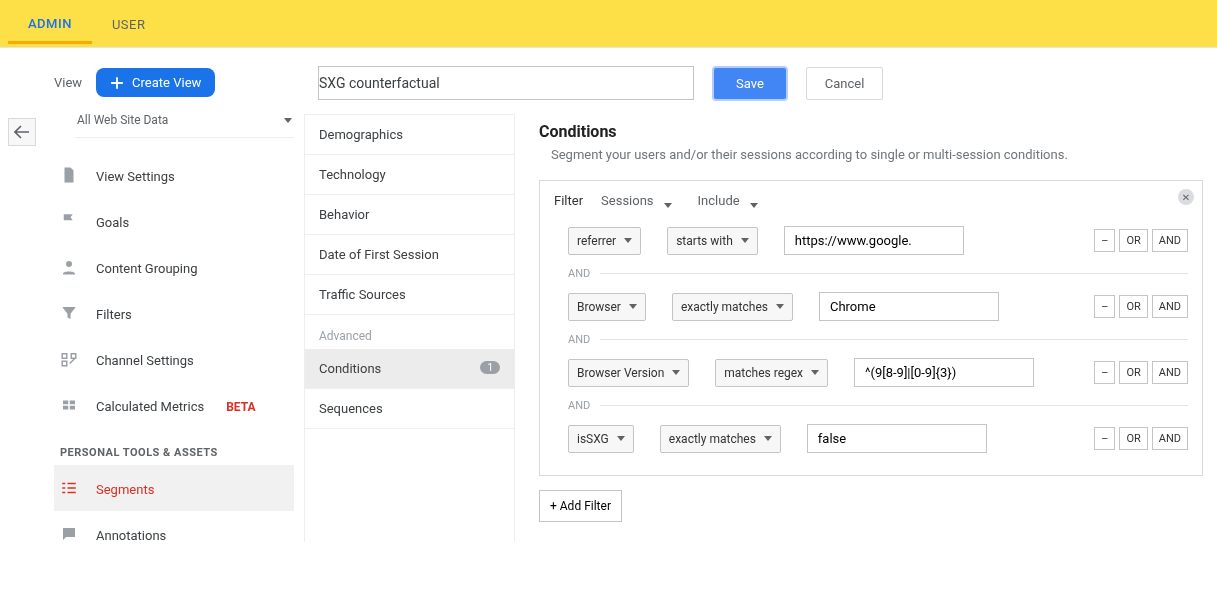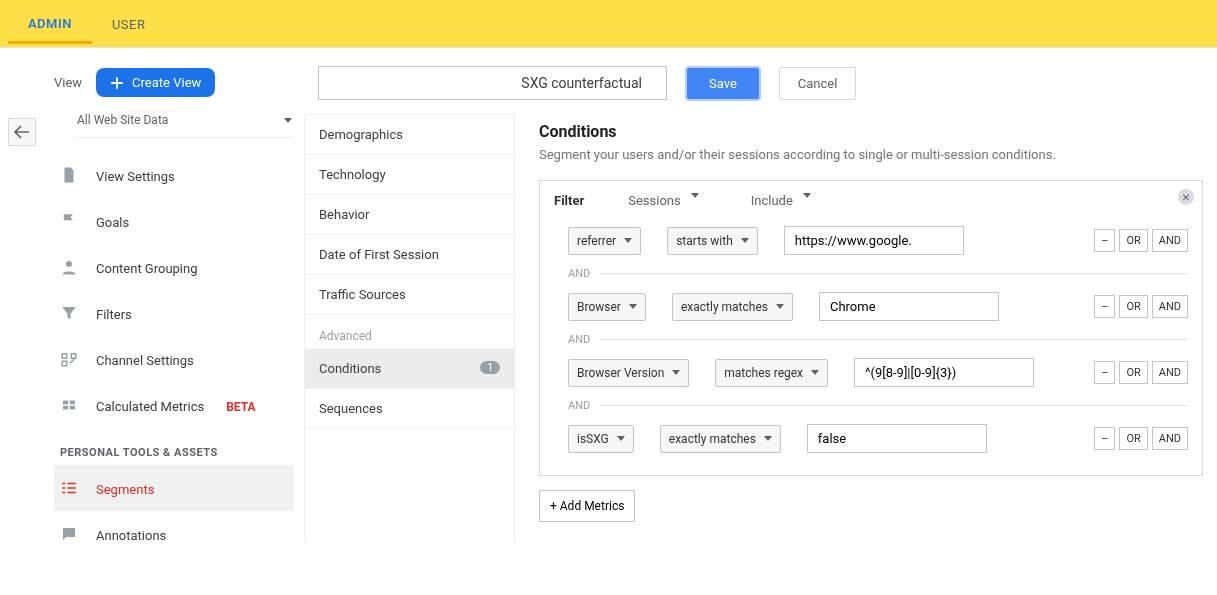--- a/index.html
+++ b/index.html
@@ -19,37 +19,37 @@
   .navlist { margin-top:14px;}
   .navitem { display:flex; align-items:flex-end; gap:18px; padding:14px 6px; font-size:13px; color:#3c4043; cursor:pointer;}
   .navitem svg { width:18px; height:18px; fill:#9aa0a6;}
   .navheader { font-size:11px; letter-spacing:0.5px; color:#5f6368; font-weight:bold; padding:18px 6px 6px 6px;}
   .navitem.active { background:#f1f1f1;}
   .navitem.active span.lbl { color:#d93025;}
   .navitem.active svg { fill:#d93025;}
   .beta { color:#d93025; font-size:12px; font-weight:bold; margin-left:4px;}
   .midcol { width:210px; border-left:1px solid #eee; }
   .toprow { padding:18px 0 14px 0; display:flex; gap:20px; align-items:center;}
-  .segname { width:349px; height:34px; border:1px solid #c4c4c4; padding:0 24px; font-size:14px; color:#3c4043;text-align:right;}
+  .segname { width:376px; height:34px; border:1px solid #c4c4c4; padding:0 0; font-size:14px; color:#3c4043;}
   .savebtn { background:#4285f4; color:#fff; border:none; padding:8px 22px; font-size:13px; cursor:pointer; box-shadow:0 0 0 2px rgba(66,133,244,0.4); border-radius:2px;}
   .cancelbtn { background:#fff; color:#5f6368; border:1px solid #d9d9d9; padding:8px 18px; font-size:13px; cursor:pointer; border-radius:2px;}
   .midlist { border-top:1px solid #eee;}
   .miditem { padding:12px 14px; font-size:13px; color:#3c4043; border-bottom:1px solid #eee; cursor:pointer; position:relative;}
   .midadv { padding:14px 14px 6px 14px; font-size:12px; color:#9aa0a6;}
   .miditem.active { background:#ececec;}
   .miditem.active::after{ content:""; position:absolute; right:-8px; top:50%; margin-top:-8px; border:8px solid transparent; border-left-color:#ececec;}
   .badge { background:#9aa0a6; color:#fff; font-size:10px; border-radius:9px; padding:1px 7px; float:right;}
   .rightcol { flex:1; padding:0 14px 20px 24px; border-left:1px solid #eee;}
   .rtitle { font-size:16px; font-weight:bold; color:#212121; padding-top:8px;}
-  .rdesc { font-size:13px; color:#70757a; margin:6px 0 18px 0;}
+  .rdesc { font-size:13px; color:#70757a; margin:6px 0 18px 12px;}
   .filterbox { border:1px solid #d9d9d9; padding:12px 14px 18px 14px; position:relative;}
   .closex { position:absolute; top:8px; right:8px; width:16px; height:16px; border-radius:50%; background:#dadce0; display:flex; align-items:center; justify-content:center; font-size:10px; color:#5f6368; cursor:pointer;}
   .frow { display:flex; align-items:center; gap:10px; font-size:13px; margin-bottom:14px;}
-  .fbold { font-weight:bold;}
-  .dd { display:inline-flex; align-items:flex-start; gap:10px; padding:0 8px; cursor:pointer; color:#5f6368; font-size:13px;margin-left:26px;}
+  .fbold { font-weight:normal;}
+  .dd { display:inline-flex; align-items:flex-end; gap:10px; padding:0 8px; cursor:pointer; color:#5f6368; font-size:13px;}
   .caret { width:0;height:0;border-left:4px solid transparent;border-right:4px solid transparent;border-top:5px solid #5f6368;}
   .condrow { display:flex; align-items:center; gap:26px; padding:4px 0 4px 14px;}
   .pill { border:1px solid #c4c4c4; background:#f7f7f7; padding:6px 8px; font-size:12px; border-radius:2px; display:flex; align-items:center; gap:8px; cursor:pointer; }
   .valinput { border:1px solid #c4c4c4; padding:6px 10px; font-size:13px; width:180px; }
   .rops { margin-left:auto; display:flex; gap:4px;}
   .opbtn { border:1px solid #c4c4c4; padding:4px 6px; font-size:11px; background:#fff; cursor:pointer;}
   .andline { display:flex; align-items:center; margin:8px 0 8px 14px; font-size:11px; color:#9aa0a6; gap:10px;}
   .andline .line { flex:1; height:1px; background:#e3e3e3;}
   .addfilter { margin-top:14px; border:1px solid #c4c4c4; background:#fff; padding:8px 10px; font-size:12px; cursor:pointer;}
 </style>
@@ -254,17 +254,17 @@
               </span>
             <input class="valinput" value="false" style="">
             <span class="rops">
               <span class="opbtn">–</span>
               <span class="opbtn">OR</span>
               <span class="opbtn">AND</span>
             </span>
           </div>
         </div>
 
-        <button class="addfilter">+ Add Metrics</button>
+        <button class="addfilter">+ Add Filter</button>
       </div>
     </div>
   </div>
 </div>
 
 </body></html>

